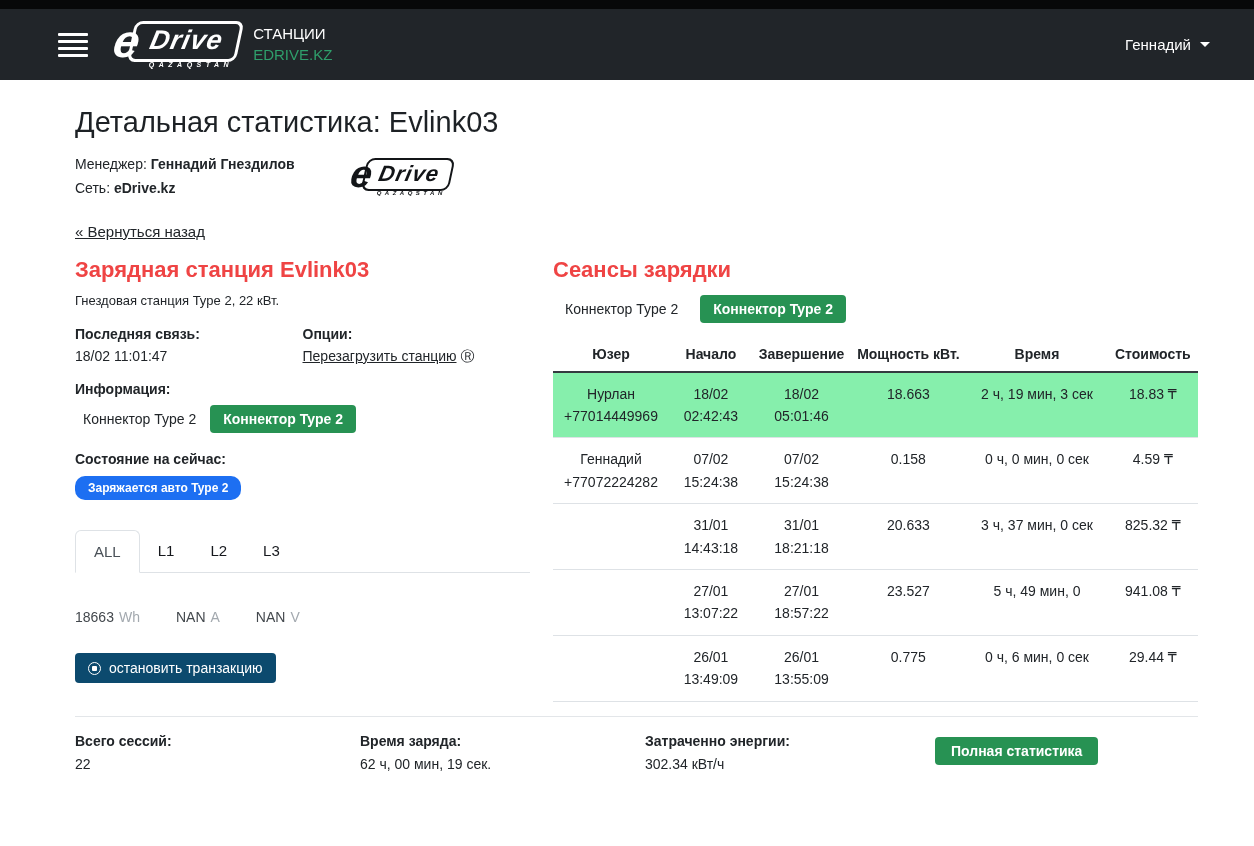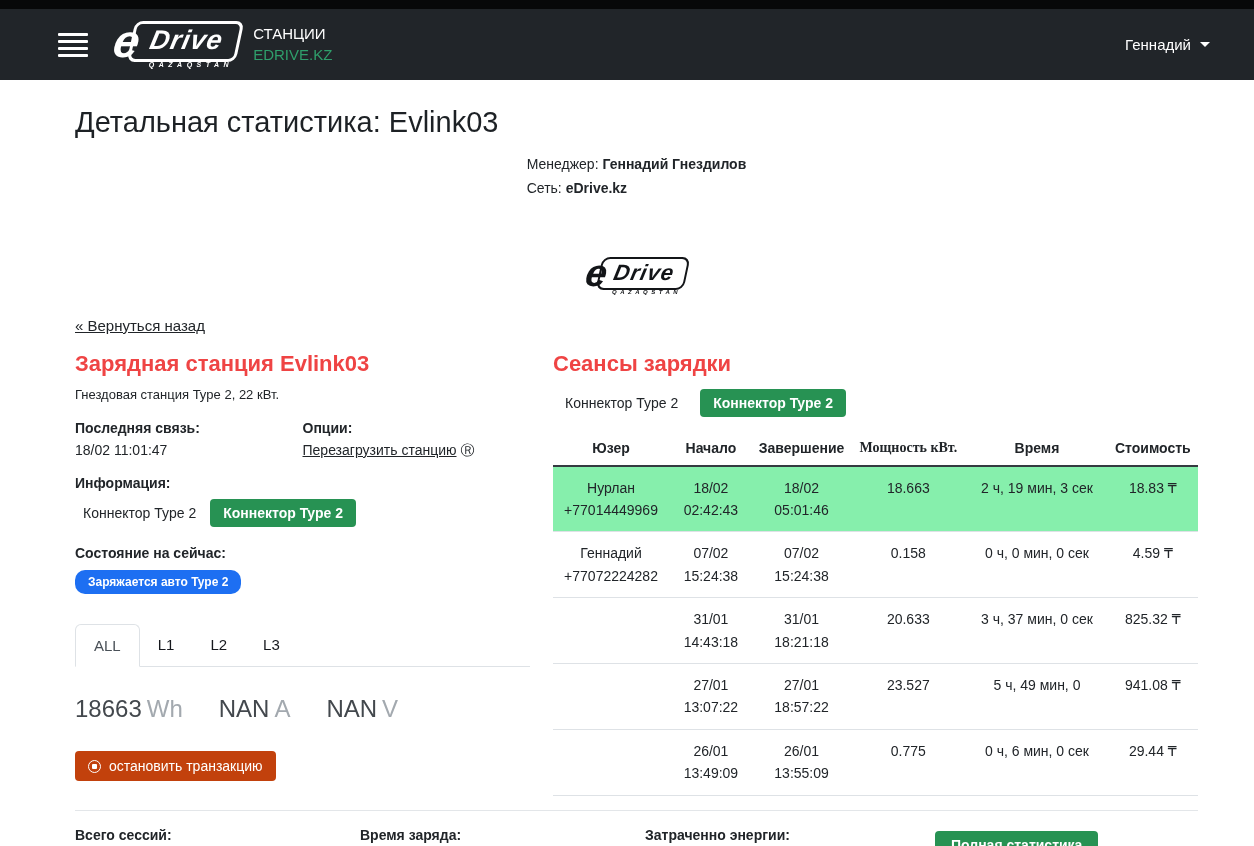--- a/index.html
+++ b/index.html
@@ -27,21 +27,21 @@
   .brand-text .line1 { color: #ffffff; font-size: 15px; }
   .brand-text .line2 { color: #2f9e6b; font-size: 15px; }
 
   .user-menu { margin-left: auto; display: flex; align-items: center; gap: 9px; color: #ffffff; font-size: 15px; cursor: pointer; }
   .caret-down { width: 0; height: 0; border-left: 5px solid transparent; border-right: 5px solid transparent; border-top: 5px solid #ffffff; }
 
   
   .main { padding: 26px 56px 0 75px; }
   .page-title { font-size: 29px; font-weight: 400; color: #1d2125; }
 
-  .manager-row { display: flex; align-items: center; gap: 56px; margin-top: 14px; flex-direction: column; }
+  .manager-row { display: flex; align-items: center; gap: 56px; margin-top: 14px; }
   .manager-info { font-size: 14px; line-height: 1.7; }
   .manager-info b { font-weight: bold; }
 
   .back-link { display: inline-block; margin-top: 22px; font-size: 15px; color: #212529; text-decoration: underline; cursor: pointer; }
 
   .columns { display: flex; margin-top: 10px; }
   .col-left { width: 455px; flex: none; }
   .col-right { flex: 1; margin-left: 23px; }
 
   .section-title { font-size: 22px; font-weight: bold; margin: 6px 0 10px; color: #ef4444; }
@@ -57,38 +57,38 @@
   .connector-line { display: flex; align-items: center; gap: 14px; margin-top: 8px; padding-left: 8px; font-size: 14px; }
   .btn-green { display: inline-block; background: #279253; color: #ffffff; font-size: 14px; font-weight: bold; padding: 6px 13px; border-radius: 4px; border: none; cursor: pointer; }
 
   .state-label { margin-top: 18px; }
   .badge-blue { display: inline-block; margin-top: 9px; background: #1d6ff2; color: #ffffff; font-size: 12px; font-weight: bold; padding: 5px 13px; border-radius: 10px; }
 
   .tabs { display: flex; margin-top: 30px; border-bottom: 1px solid #dee2e6; }
   .tab { font-size: 15px; padding: 12px 18px; cursor: pointer; color: #16181d; margin-bottom: -1px; }
   .tab.active { color: #495057; background: #ffffff; border: 1px solid #dee2e6; border-bottom: 1px solid #ffffff; border-radius: 6px 6px 0 0; }
 
-  .metrics { display: flex; gap: 36px; margin-top: 28px; font-size: 24px; }
+  .metrics { display: flex; gap: 36px; margin-top: 36px; font-size: 14px; }
   .metric .val { color: #43484d; }
   .metric .unit { color: #a3a9af; margin-left: 5px; }
 
-  .btn-red { display: inline-flex; align-items: center; gap: 8px; margin-top: 28px; background: #c2410c; color: #ffffff; font-size: 14px; padding: 7px 13px; border-radius: 4px; border: none; cursor: pointer; }
+  .btn-red { display: inline-flex; align-items: center; gap: 8px; margin-top: 28px; background: #0c4a6e; color: #ffffff; font-size: 14px; padding: 7px 13px; border-radius: 4px; border: none; cursor: pointer; }
   .stop-icon { width: 13px; height: 13px; border: 1.5px solid #ffffff; border-radius: 50%; display: inline-flex; align-items: center; justify-content: center; flex: none; }
   .stop-dot { width: 5px; height: 5px; background: #ffffff; border-radius: 1px; }
 
   
   .conn-tabs { display: flex; align-items: center; gap: 10px; margin-top: 12px; }
   .conn-tab-plain { font-size: 14px; padding: 6px 12px; cursor: pointer; }
 
   table.sessions { width: 100%; border-collapse: collapse; margin-top: 14px; }
   table.sessions th { font-size: 14px; font-weight: bold; padding: 9px 6px; text-align: center; border-bottom: 2px solid #343a40; }
   table.sessions td { font-size: 14px; padding: 10px 6px; text-align: center; vertical-align: top; line-height: 1.6; border-bottom: 1px solid #dee2e6; }
   table.sessions tr.highlight td { background: #86efac; }
   .col-user { width: 18%; } .col-start { width: 13%; } .col-end { width: 15%; }
-  .col-power { width: 18%; font-family: Liberation Serif, serif; } .col-time { width: 22%; } .col-cost { width: 14%; }
+  .col-power { width: 18%; } .col-time { width: 22%; } .col-cost { width: 14%; }
 
   hr.divider { border: none; border-top: 1px solid #e3e6e9; margin-top: 14px; }
 
   .summary { display: flex; margin-top: 13px; align-items: flex-start; }
   .summary .s-col { font-size: 14px; line-height: 1.65; }
   .summary .s1 { width: 285px; } .summary .s2 { width: 285px; } .summary .s3 { width: 290px; }
   .summary .btn-green { padding: 6px 16px; margin-top: 7px; }
 </style>
 </head>
 <body>

